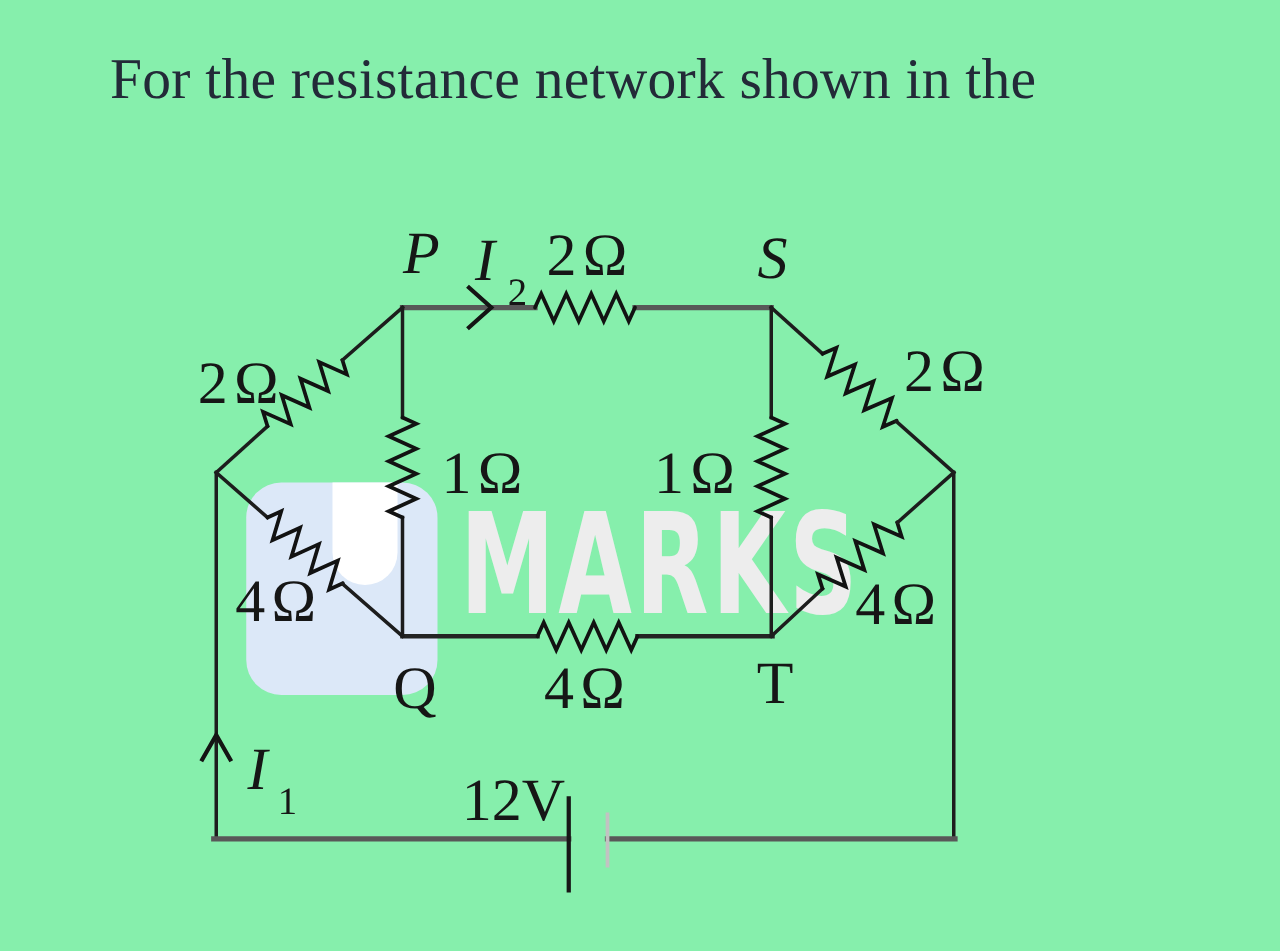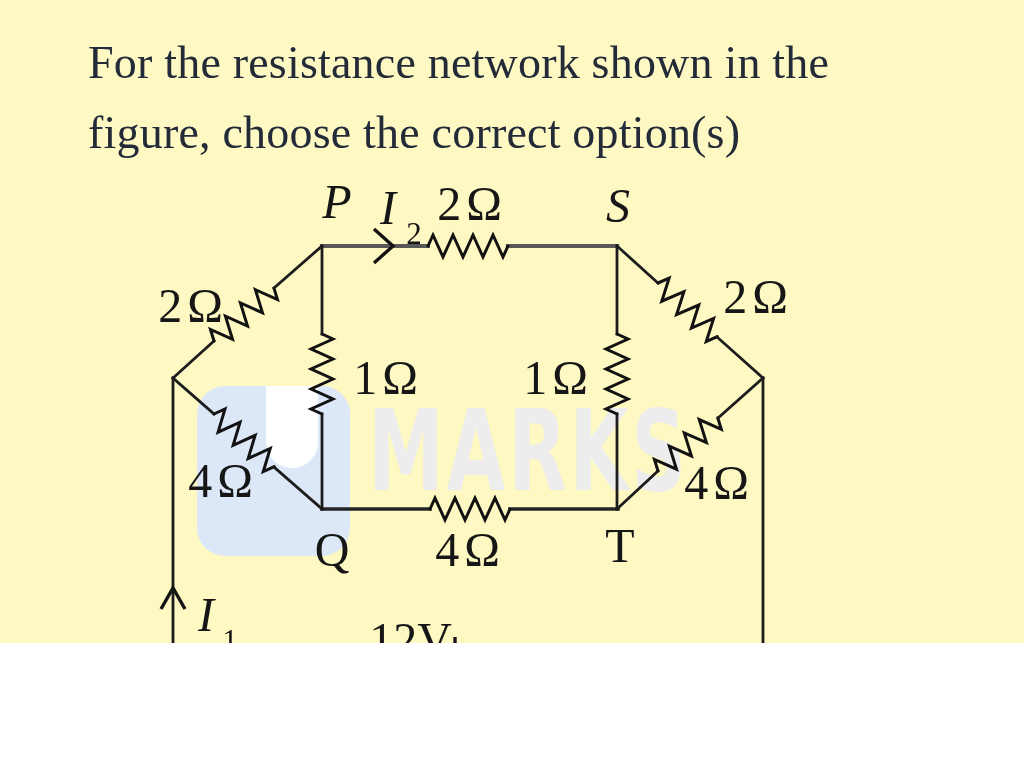--- a/index.html
+++ b/index.html
@@ -1,19 +1,19 @@
 <!DOCTYPE html>
 <html><head>
 <meta charset="utf-8">
 <style>
   html,body{margin:0;padding:0;background:#ffffff;}
   .page{
     position:relative;
-    width:1024px;height:643px;
-    background:#fef9c3;
+    width:1024px;height:761px;
+    background:#86efac;
     overflow:hidden;
     font-family:"Liberation Serif", serif;
   }
   .title{
     position:absolute;
     left:88px; top:28px;
     font-size:46px;
     line-height:70px;
     color:#232a38;
     letter-spacing:0.2px;
@@ -39,21 +39,20 @@
     letter-spacing:4px;
   }
 </style>
 </head>
 <body>
 
 <div class="page">
 
   <div class="title">
     <div>For the resistance network shown in the</div>
-    <div>figure, choose the correct option(s)</div>
   </div>
 
   <svg width="1024" height="761" viewBox="0 0 1024 761">
 
     <defs>
       <path id="res" d="M0,0 l5,-11 l10,22 l10,-22 l10,22 l10,-22 l10,22 l10,-22 l10,22 l5,-11"></path>
     </defs>
 
     <g>
       <rect x="197" y="386" width="153" height="170" rx="28" fill="#dce8f8"></rect>

